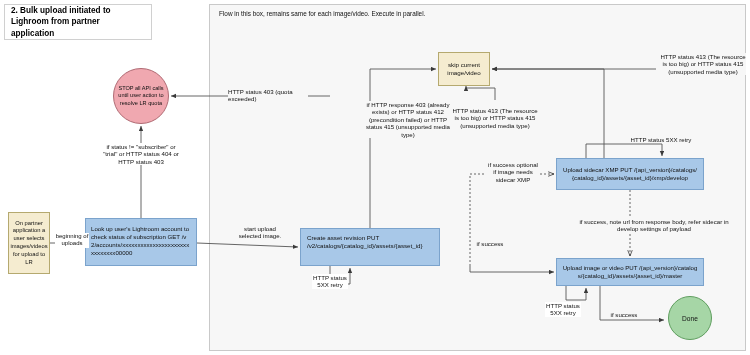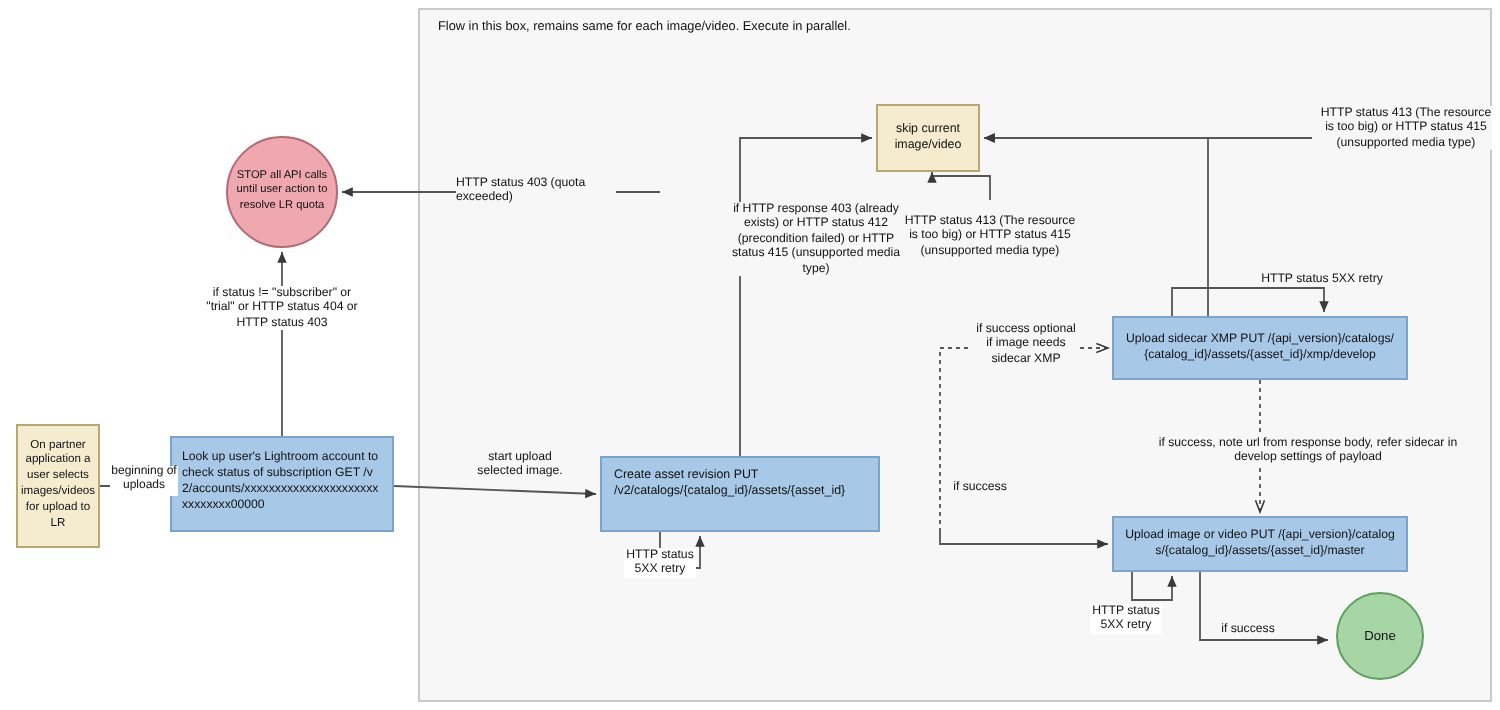--- a/index.html
+++ b/index.html
@@ -61,20 +61,23 @@
   .l-success-mid{left:472px;top:240px;width:36px;font-size:6.1px;}
   .l-5xx-create{left:312px;top:274px;width:36px;font-size:6.1px;}
   .l-5xx-master{left:545px;top:302px;width:36px;font-size:6.1px;}
   .l-success-done{left:608px;top:311px;width:32px;font-size:6.1px;}
 </style>
 </head>
 <body>
 
 <div id="canvas">
 
+  <div class="node title-card">
+    <span>2. Bulk upload initiated to Lighroom from partner application</span>
+  </div>
 
   <div class="node container"></div>
   <div class="container-note">Flow in this box, remains same for each image/video. Execute in parallel.</div>
 
   <svg class="wires" viewBox="0 0 750 355">
     <defs>
       <marker id="ah" markerWidth="7" markerHeight="7" refX="6" refY="2.6" orient="auto">
         <path d="M0,0 L6,2.6 L0,5.2 z" fill="#3a3a3a"></path>
       </marker>
       <marker id="ahw" markerWidth="8" markerHeight="8" refX="7" refY="3" orient="auto">

